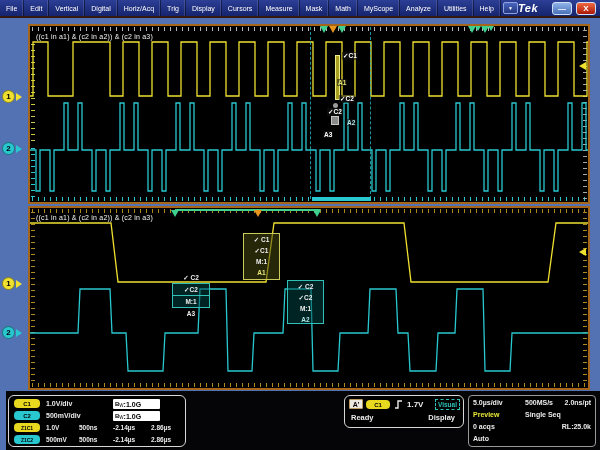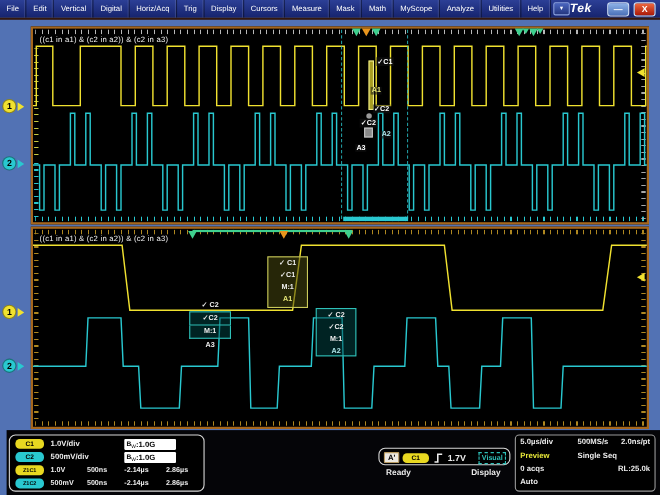--- a/index.html
+++ b/index.html
@@ -210,21 +210,21 @@
       </div>
       <div class="row" style="top:39px;">
         <span class="pill pill-c" style="left:5px;top:0;width:26px;font-size:5px;">Z1C2</span>
         <span class="rtext" style="left:37px;top:1px;font-size:6.5px;">500mV</span>
         <span class="rtext" style="left:70px;top:1px;font-size:6.5px;">500ns</span>
         <span class="rtext" style="left:104px;top:1px;font-size:6.5px;">-2.14µs</span>
         <span class="rtext" style="left:142px;top:1px;font-size:6.5px;">2.86µs</span>
       </div>
     </div>
 
-    <div class="rbox" style="left:338px;top:16px;width:120px;height:16px;">
+    <div class="rbox" style="left:338px;top:4px;width:120px;height:33px;">
       <div class="row" style="top:3px;">
         <span class="abadge" style="left:4px;top:0;">A'</span>
         <span class="pill pill-y" style="left:21px;top:1px;width:24px;font-size:6px;">C1</span>
         <svg class="slopeicon" style="left:49px;top:0;" width="11" height="11" viewBox="0 0 11 11">
           <path d="M1 9 H4 V2 H8" stroke="#ececec" stroke-width="1.4" fill="none"></path>
         </svg>
         <span class="rtext" style="left:62px;top:1px;font-size:8px;">1.7V</span>
         <span class="visualbadge" style="right:3px;top:0;">Visual</span>
       </div>
       <div class="row" style="top:17px;">

